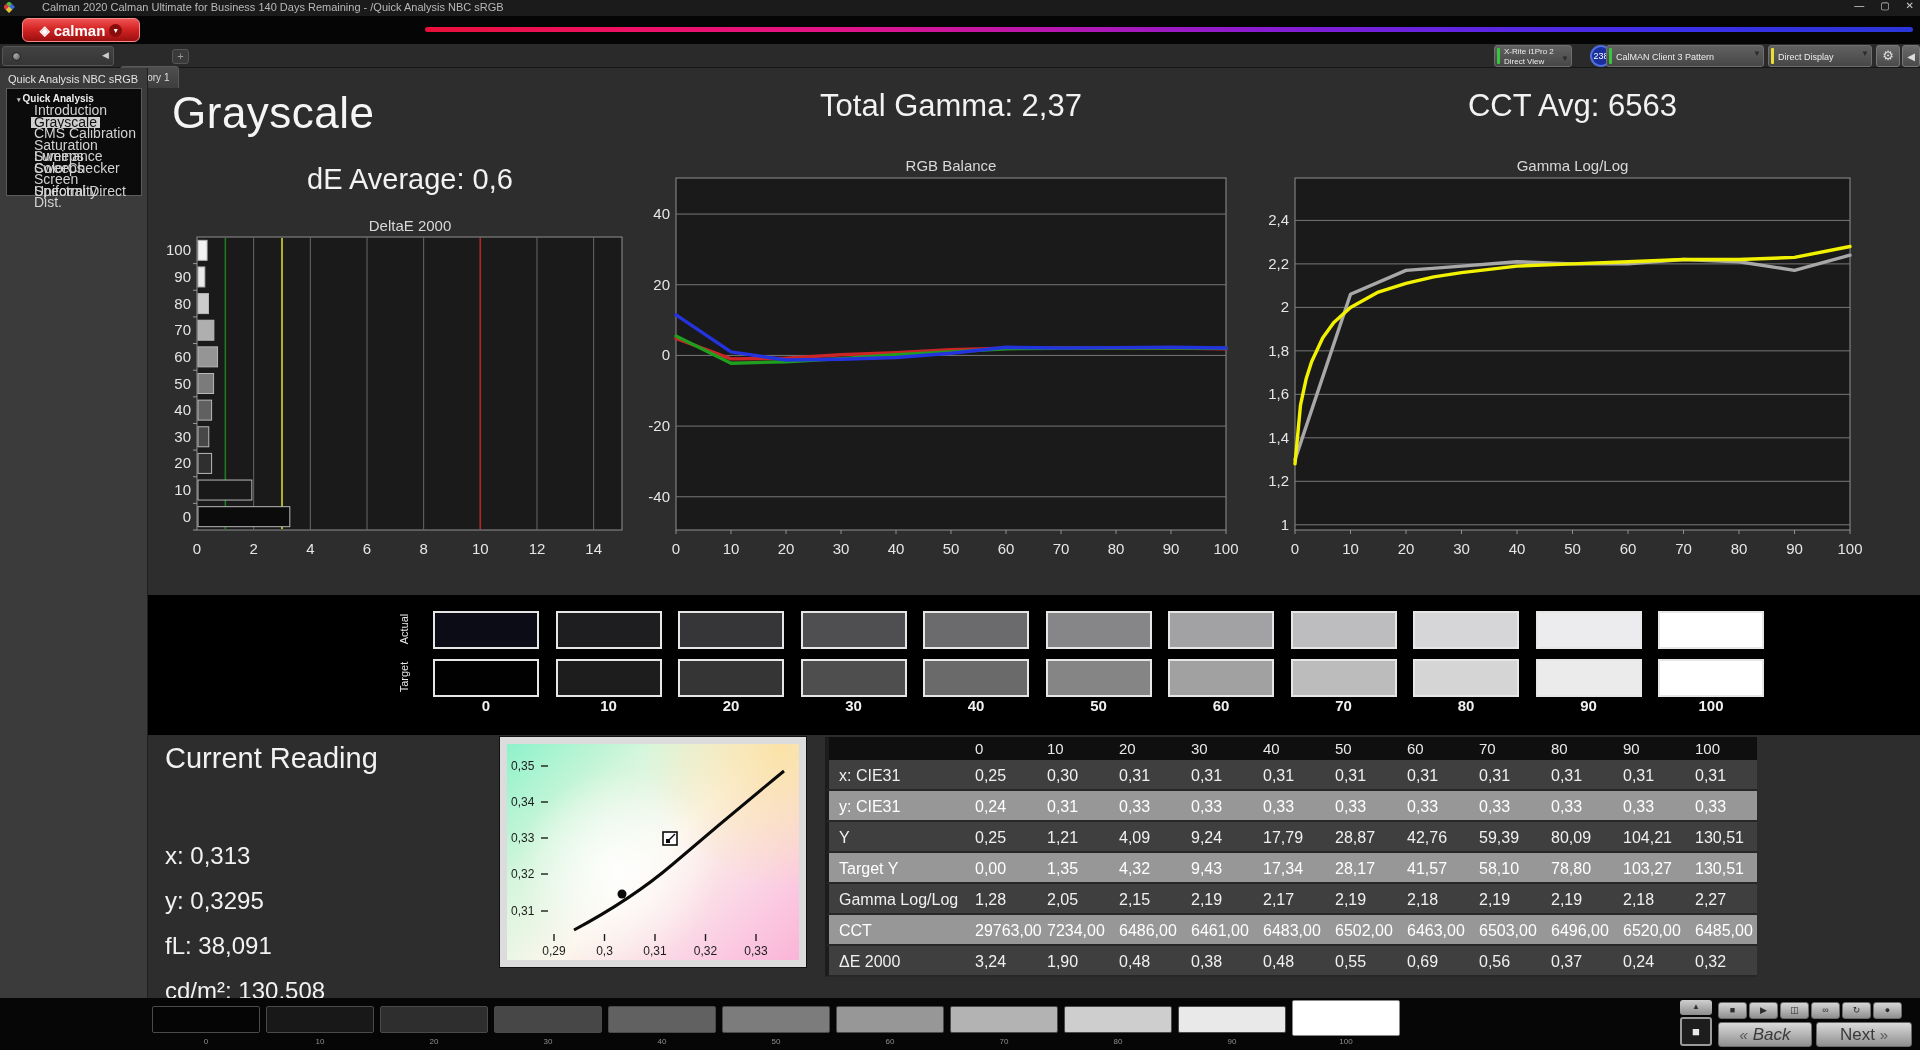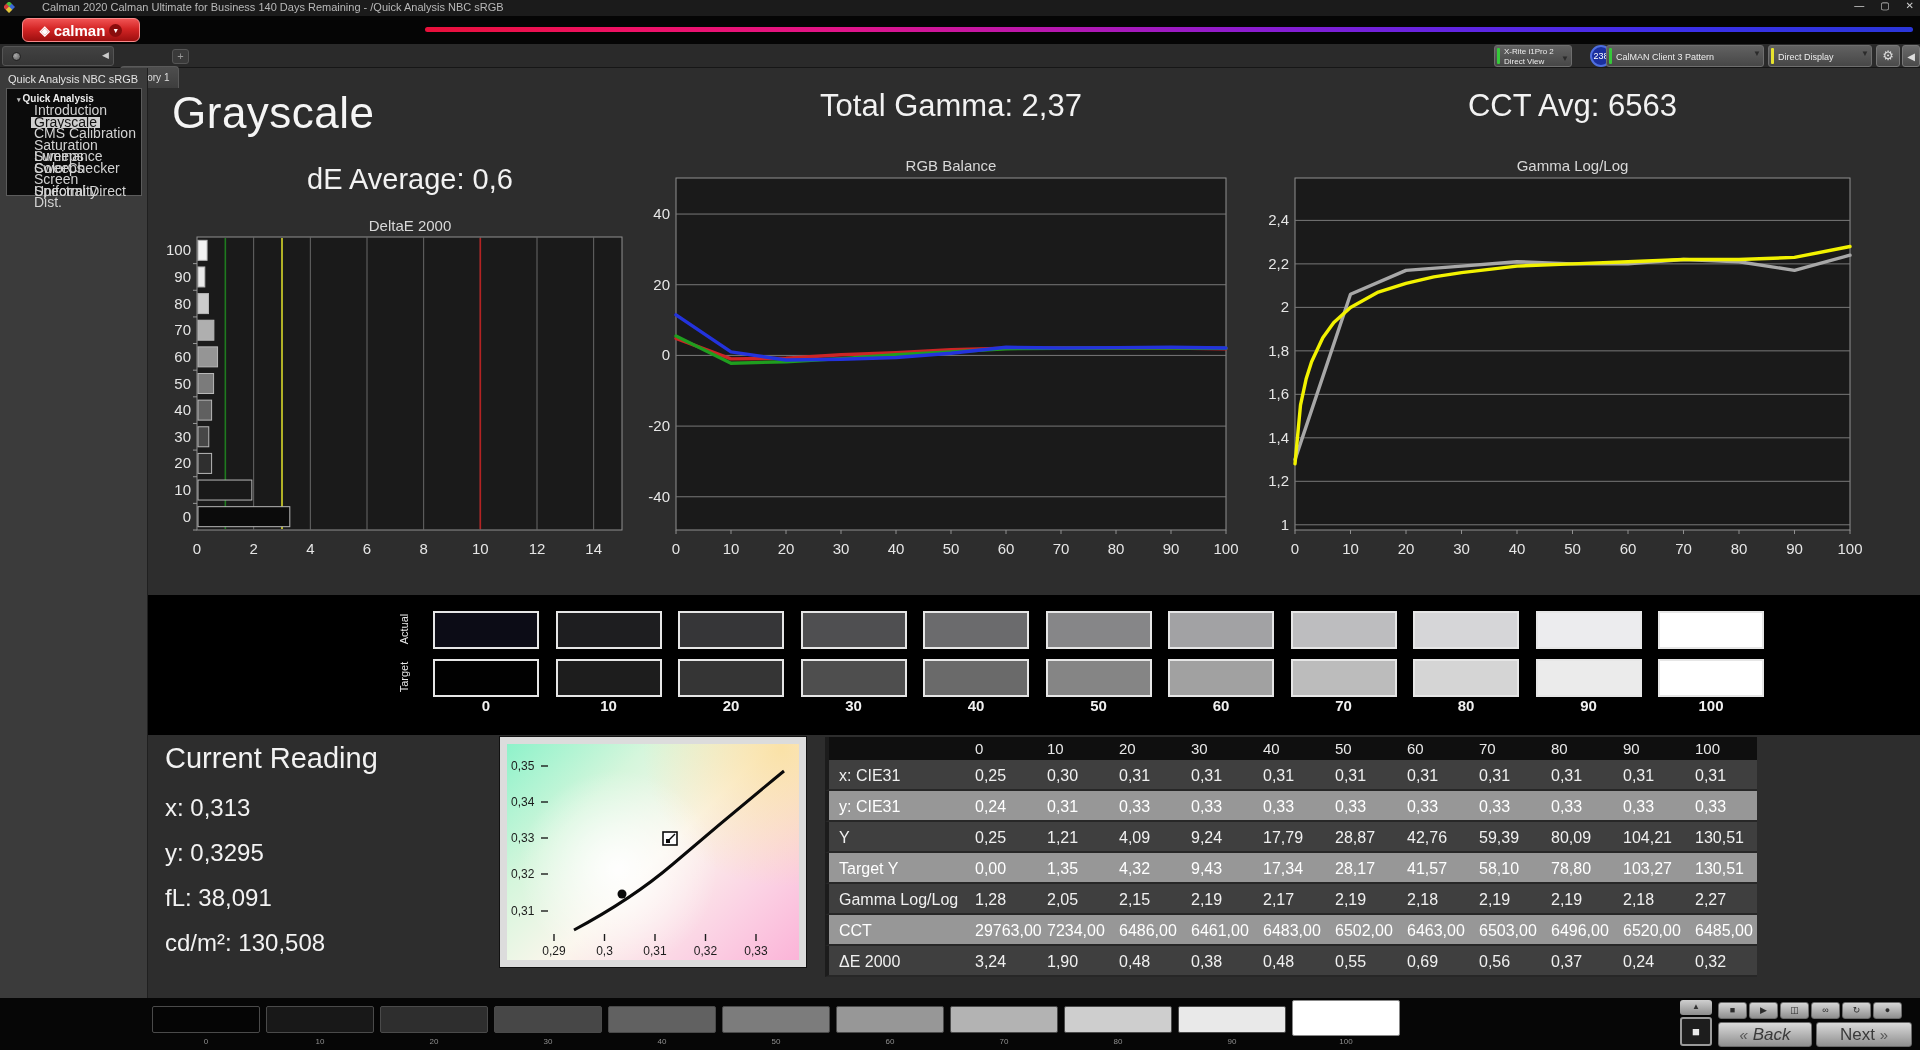--- a/index.html
+++ b/index.html
@@ -70,21 +70,21 @@
   
   .strip { position:absolute; left:148px; top:595px; width:1772px; height:140px; background:#000; }
   .strip .rowlab { position:absolute; left:253px; width:14px; height:38px; color:#e8e8e8; font-size:11px; }
   .strip .rowlab span { position:absolute; left:-12px; top:12px; transform:rotate(-90deg); white-space:nowrap; }
   .sw { position:absolute; width:106px; height:38px; border:2px solid #e6e6e6; }
   .sw-label { position:absolute; width:106px; top:102px; text-align:center; color:#f0f0f0; font-size:15px; font-weight:bold; }
 
   
   .cur { position:absolute; left:165px; color:#f2f2f2; }
   .cur-title { top:742px; font-size:29px; }
-  .cur-line { font-size:24px; }
+  .cur-line { font-size:24px;margin-top:48px; }
 
   
   .cie-panel { position:absolute; left:500px; top:737px; width:306px; height:230px; border:7px solid #dcdcdc; box-shadow:0 0 0 1px #111; background:#fff; }
   .cie-inner { position:absolute; inset:0; 
      background:
        radial-gradient(circle at 38% 58%, rgba(255,255,255,0.95) 0%, rgba(255,255,255,0) 45%),
        radial-gradient(circle at 94% 2%, rgba(250,224,160,0.9) 0%, rgba(250,224,160,0) 40%),
        linear-gradient(135deg, #8ef2ca 0%, #d5f6dc 28%, #fbf6ec 52%, #fbd2e4 78%, #fbb4d8 100%); }
   .cie-inner svg { position:absolute; inset:0; }
 

